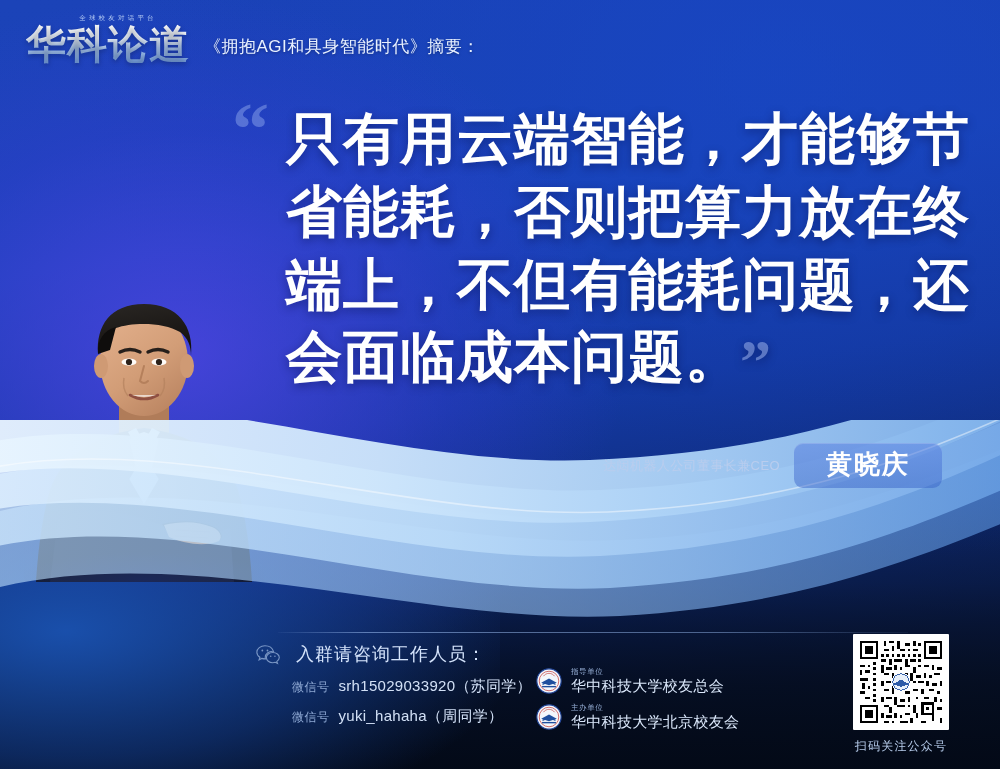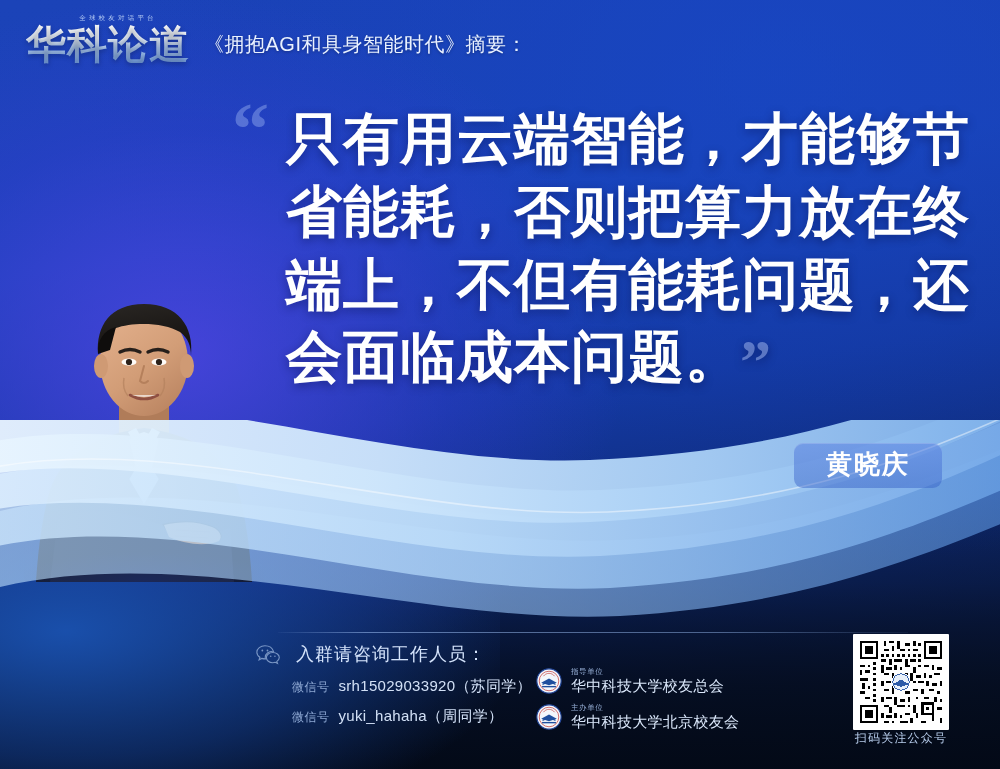--- a/index.html
+++ b/index.html
@@ -36,21 +36,21 @@
     margin:0 0 1px 20px; opacity:.95; white-space:nowrap;
   }
   .logo-main{
     font-size:40px; font-weight:bold; letter-spacing:1px; line-height:1;
     background:linear-gradient(180deg,#ffffff 0%,#eaf3ff 36%,#a9c6ef 60%,#6f9add 100%);
     -webkit-background-clip:text; background-clip:text; color:transparent;
     text-shadow:0 2px 5px rgba(0,0,0,0.25);
     font-family:"Liberation Sans","DejaVu Sans",sans-serif;
   }
   .header-title{
-    font-size:20px; color:#e9f1ff; letter-spacing:0.5px; padding-bottom:6px; white-space:nowrap;
+    font-size:17px; color:#e9f1ff; letter-spacing:0.5px; padding-bottom:6px; white-space:nowrap;
     text-shadow:0 1px 3px rgba(0,0,0,.3);
   }
 
   
   .quote-open{
     position:absolute; left:232px; top:92px; z-index:30;
     font-family:"Liberation Serif","DejaVu Serif",serif;
     font-size:74px; font-weight:bold; line-height:1;
     color:rgba(150,175,240,0.45); user-select:none;
   }
@@ -101,21 +101,21 @@
   .orgs{ position:absolute; left:536px; top:668px; z-index:46;}
   .org-row{ display:flex; align-items:center; gap:9px; margin-bottom:10px;}
   .org-seal{ width:26px; height:26px; flex:none;}
   .org-text{ display:flex; flex-direction:column; line-height:1.05;}
   .org-kind{ font-size:7.5px; color:#9ab3da; letter-spacing:.6px; margin-bottom:1.5px;}
   .org-name{ font-size:15px; color:#dbe8fb; letter-spacing:.3px; white-space:nowrap;}
 
   .qr-block{ position:absolute; left:843px; top:634px; width:116px; z-index:46; text-align:center;}
   .qr-img{ width:96px; height:96px; margin:0 auto; background:#fff; padding:4px; border-radius:1px;}
   .qr-img svg{ display:block; width:100%; height:100%;}
-  .qr-caption{ font-size:12px; color:#b6cbea; letter-spacing:1.2px;}
+  .qr-caption{ margin-top:8px; font-size:12px; color:#b6cbea; letter-spacing:1.2px;}
 </style>
 </head>
 <body>
 
 <div id="poster">
 
   <div class="header">
     <div class="logo-wrap">
       <div class="logo-micro">全球校友对话平台</div>
       <div class="logo-main">华科论道</div>
@@ -125,20 +125,21 @@
 
   <div class="quote-open">“</div>
   <div class="quote-body">
     <div class="quote-line">只有用云端智能，才能够节</div>
     <div class="quote-line">省能耗，否则把算力放在终</div>
     <div class="quote-line">端上，不但有能耗问题，还</div>
     <div class="quote-line"><span>会面临成本问题。</span><span class="endmark">”</span></div>
   </div>
 
   <div class="attrib">
+    <div class="attrib-role">达闼机器人公司董事长兼CEO</div>
     <div class="attrib-name">黄晓庆</div>
   </div>
 
   <div class="portrait">
     <svg viewBox="0 0 240 300" xmlns="http://www.w3.org/2000/svg">
       <defs>
         <linearGradient id="suitG" x1="0" y1="0" x2="0.4" y2="1">
           <stop offset="0%" stop-color="#26304f"></stop>
             <stop offset="55%" stop-color="#1b2440"></stop>
             <stop offset="100%" stop-color="#121a30"></stop>

